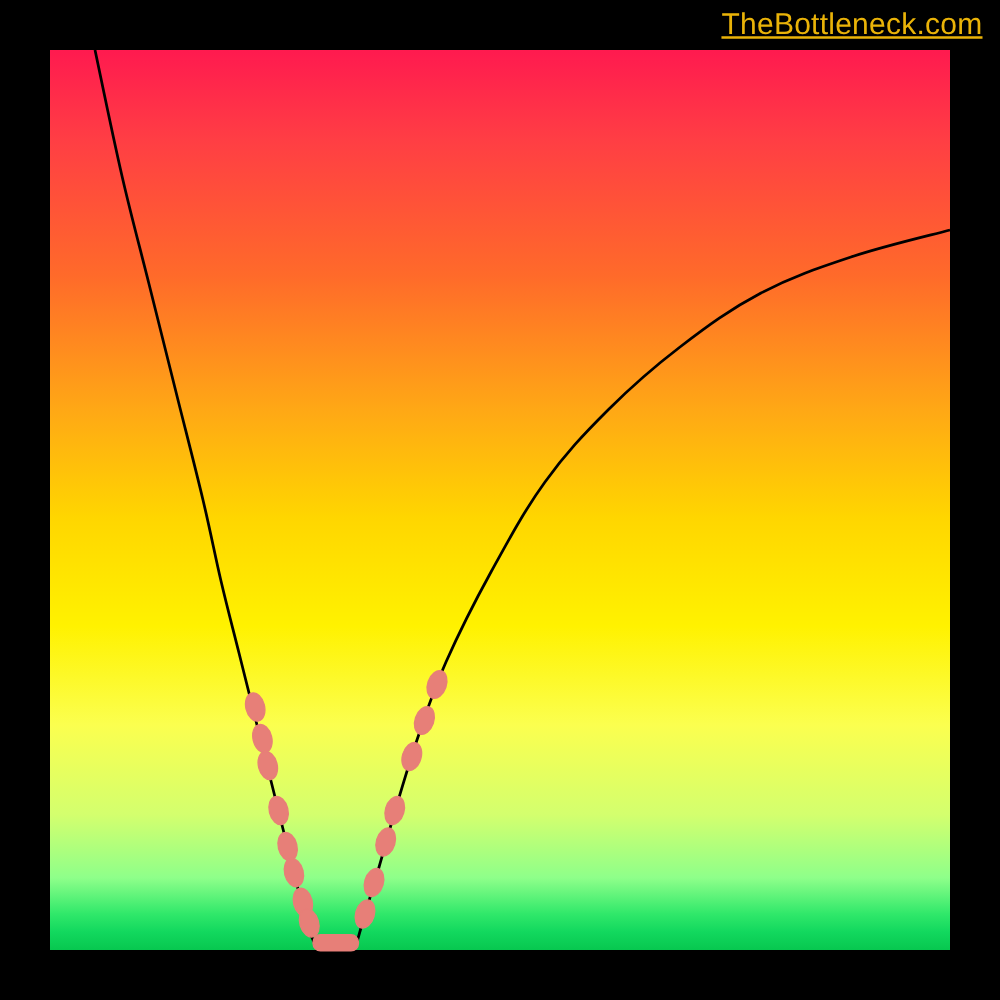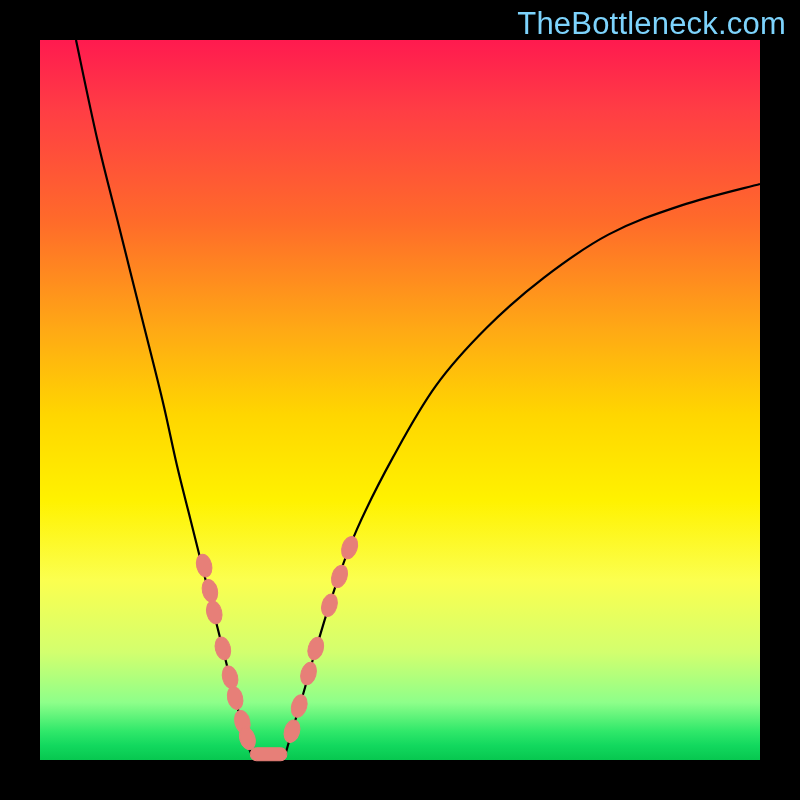--- a/index.html
+++ b/index.html
@@ -34,24 +34,25 @@
       #d3ff6e 85%,
       #8eff8a 92%,
       #30e86a 96%,
       #12d85e 98%,
       #07c74f 100%);
   }
   .watermark {
     position: absolute;
     top: 6px;
     right: 14px;
-    font-size: 31px;
+    font-size: 24px;
     font-weight: 500;
-    color: #7dd3fc;
+    color: #eab308;
     letter-spacing: 0.2px;
+    text-decoration: underline;
   }
   svg.curves {
     position: absolute;
     left: 0;
     top: 0;
     width: 720px;
     height: 720px;
     overflow: visible;
   }
   .curve {

